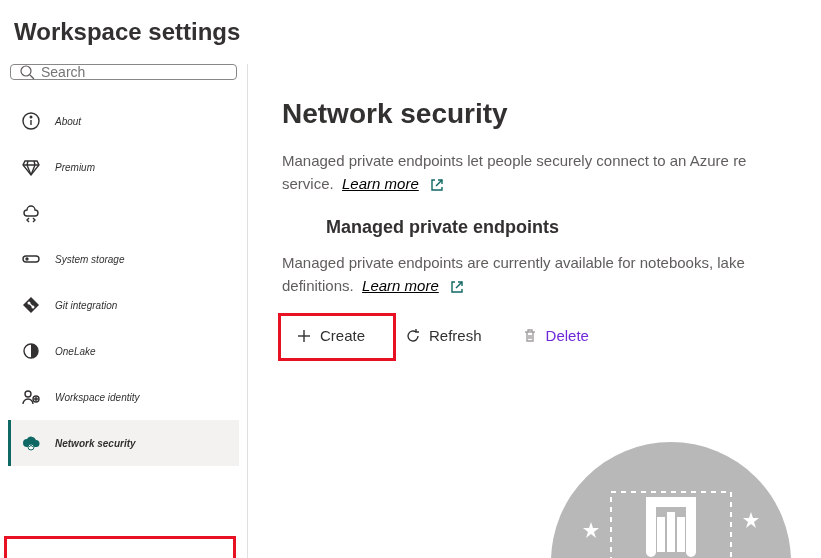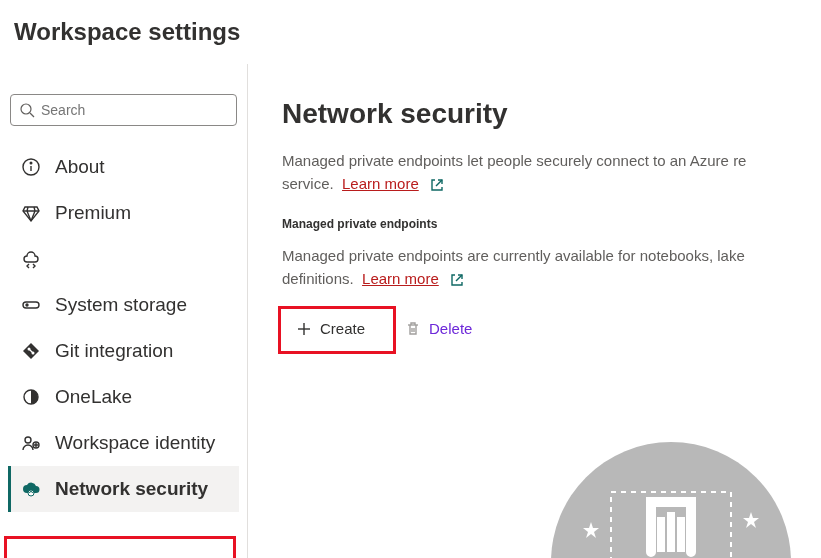--- a/index.html
+++ b/index.html
@@ -29,23 +29,22 @@
       position: relative;
     }
     .search-wrap {
       margin: 0 2px 18px 2px;
     }
     .search-box {
       display: flex;
       align-items: center;
       border: 1px solid #8a8886;
       border-radius: 4px;
-      height: 32px;
+      height: 16px;
       padding: 0 8px;
-      margin-top: 30px;
     }
     .search-box input {
       border: none;
       outline: none;
       font-size: 14px;
       margin-left: 6px;
       flex: 1;
       color: #605e5c;
       background: transparent;
     }
@@ -68,21 +67,22 @@
     .sidebar-icon {
       width: 20px;
       height: 20px;
       display: flex;
       align-items: center;
       justify-content: center;
       margin-right: 14px;
       flex-shrink: 0;
     }
     .sidebar-label {
-      font-size: 19px;
+      font-size: 10px;
+      font-style: italic;
     }
     .highlight-red {
       border: 3px solid #e81123;
       position: absolute;
       pointer-events: none;
     }
     .highlight-sidebar {
       left: 4px;
       top: 472px;
       width: 232px;
@@ -99,29 +99,31 @@
       font-weight: 700;
       margin-bottom: 20px;
     }
     .main p {
       font-size: 15px;
       color: #605e5c;
       line-height: 1.5;
       margin-bottom: 10px;
     }
     .main h2 {
-      font-size: 12px;
+      font-size: 18px;
       font-weight: 700;
       margin-top: 22px;
       margin-bottom: 14px;
+      margin-left: 44px;
     }
     .learn-link {
-      color: #b91c1c;
+      color: #000000;
       text-decoration: underline;
       cursor: pointer;
+      font-style: italic;
     }
     .ext-icon {
       display: inline-flex;
       vertical-align: middle;
       margin-left: 6px;
     }
     .toolbar {
       display: flex;
       align-items: flex-start;
       gap: 12px;
@@ -295,20 +297,29 @@
 
     <div class="toolbar">
       <button class="tbtn">
         <span>
           <svg width="16" height="16" viewBox="0 0 16 16" stroke="#323130" stroke-width="1.4">
               <line x1="8" y1="2" x2="8" y2="14"></line>
               <line x1="2" y1="8" x2="14" y2="8"></line>
             </svg>
         </span>
         <span>Create</span>
+      </button>
+      <button class="tbtn">
+        <span>
+          <svg width="16" height="16" viewBox="0 0 16 16" fill="none" stroke="#323130" stroke-width="1.4">
+              <path d="M13 8 A5 5 0 1 1 11 4"></path>
+              <path d="M11 1 L11 4 L14 4"></path>
+            </svg>
+        </span>
+        <span>Refresh</span>
       </button>
       <button class="tbtn disabled">
         <span>
           <svg width="16" height="16" viewBox="0 0 16 16" fill="none" stroke="#a19f9d" stroke-width="1.4">
               <path d="M3 4 H13"></path>
               <path d="M5 4 V13 H11 V4"></path>
               <path d="M6 4 V2 H10 V4"></path>
               <line x1="7" y1="7" x2="7" y2="11"></line>
               <line x1="9" y1="7" x2="9" y2="11"></line>
             </svg>

